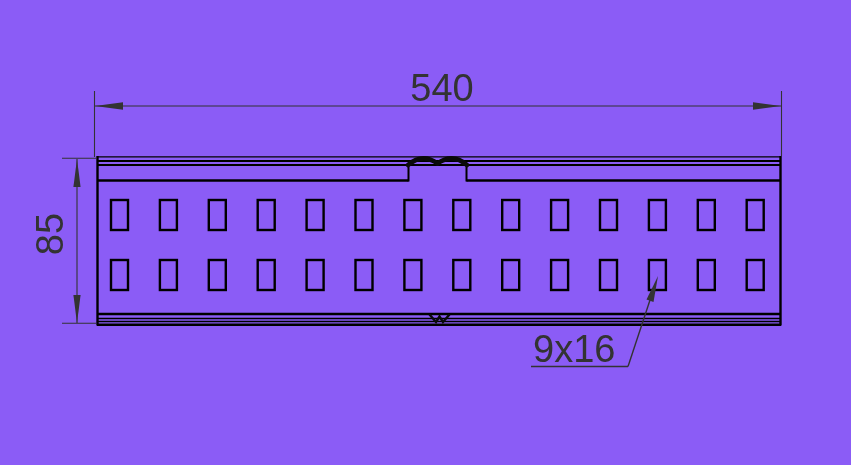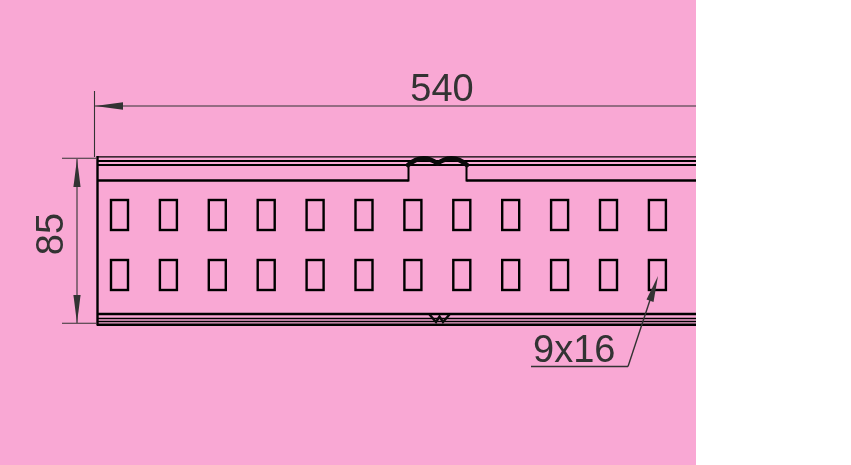--- a/index.html
+++ b/index.html
@@ -2,23 +2,23 @@
 <html><head>
 <meta charset="utf-8">
 <style>
   html, body {
     margin: 0;
     padding: 0;
     background: #ffffff;
   }
   .stage {
     position: relative;
-    width: 696px;
+    width: 851px;
     height: 465px;
-    background: #f9a8d4;
+    background: #8b5cf6;
     overflow: hidden;
     font-family: "Liberation Sans", sans-serif;
     text-decoration: underline;
   }
   svg text {
     font-family: "Liberation Sans", sans-serif;
     font-size: 38px;
     fill: #333333;
   }
 </style>

